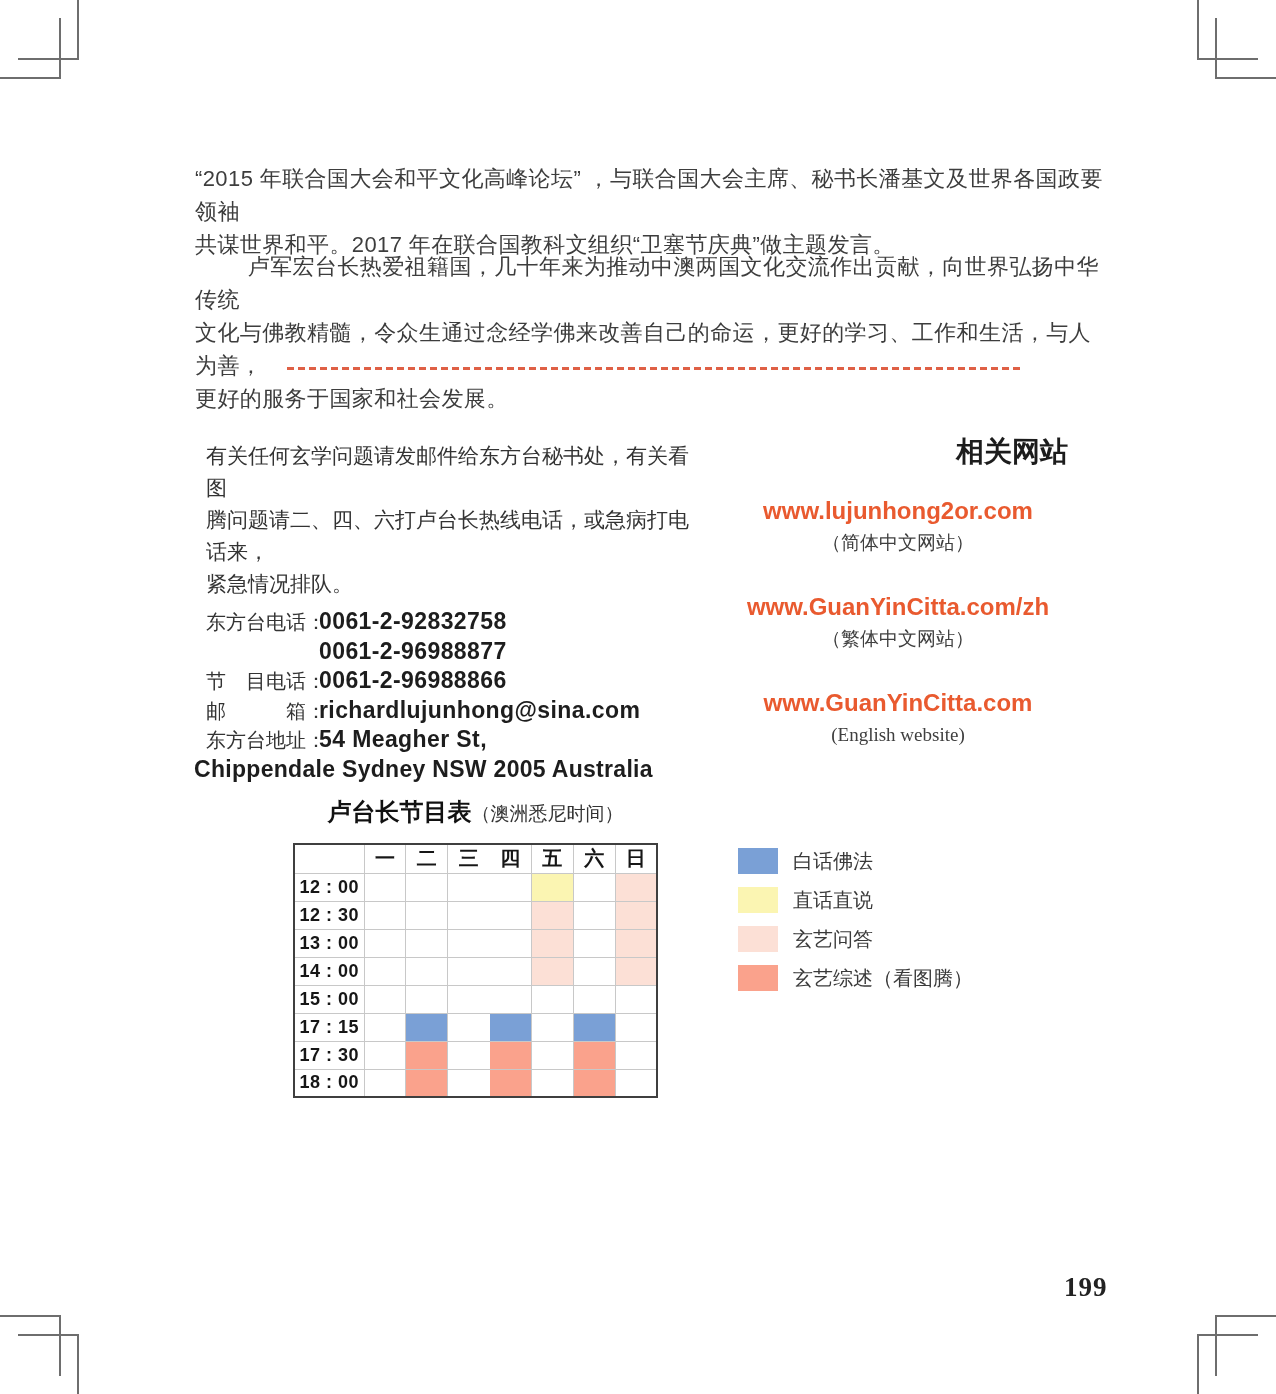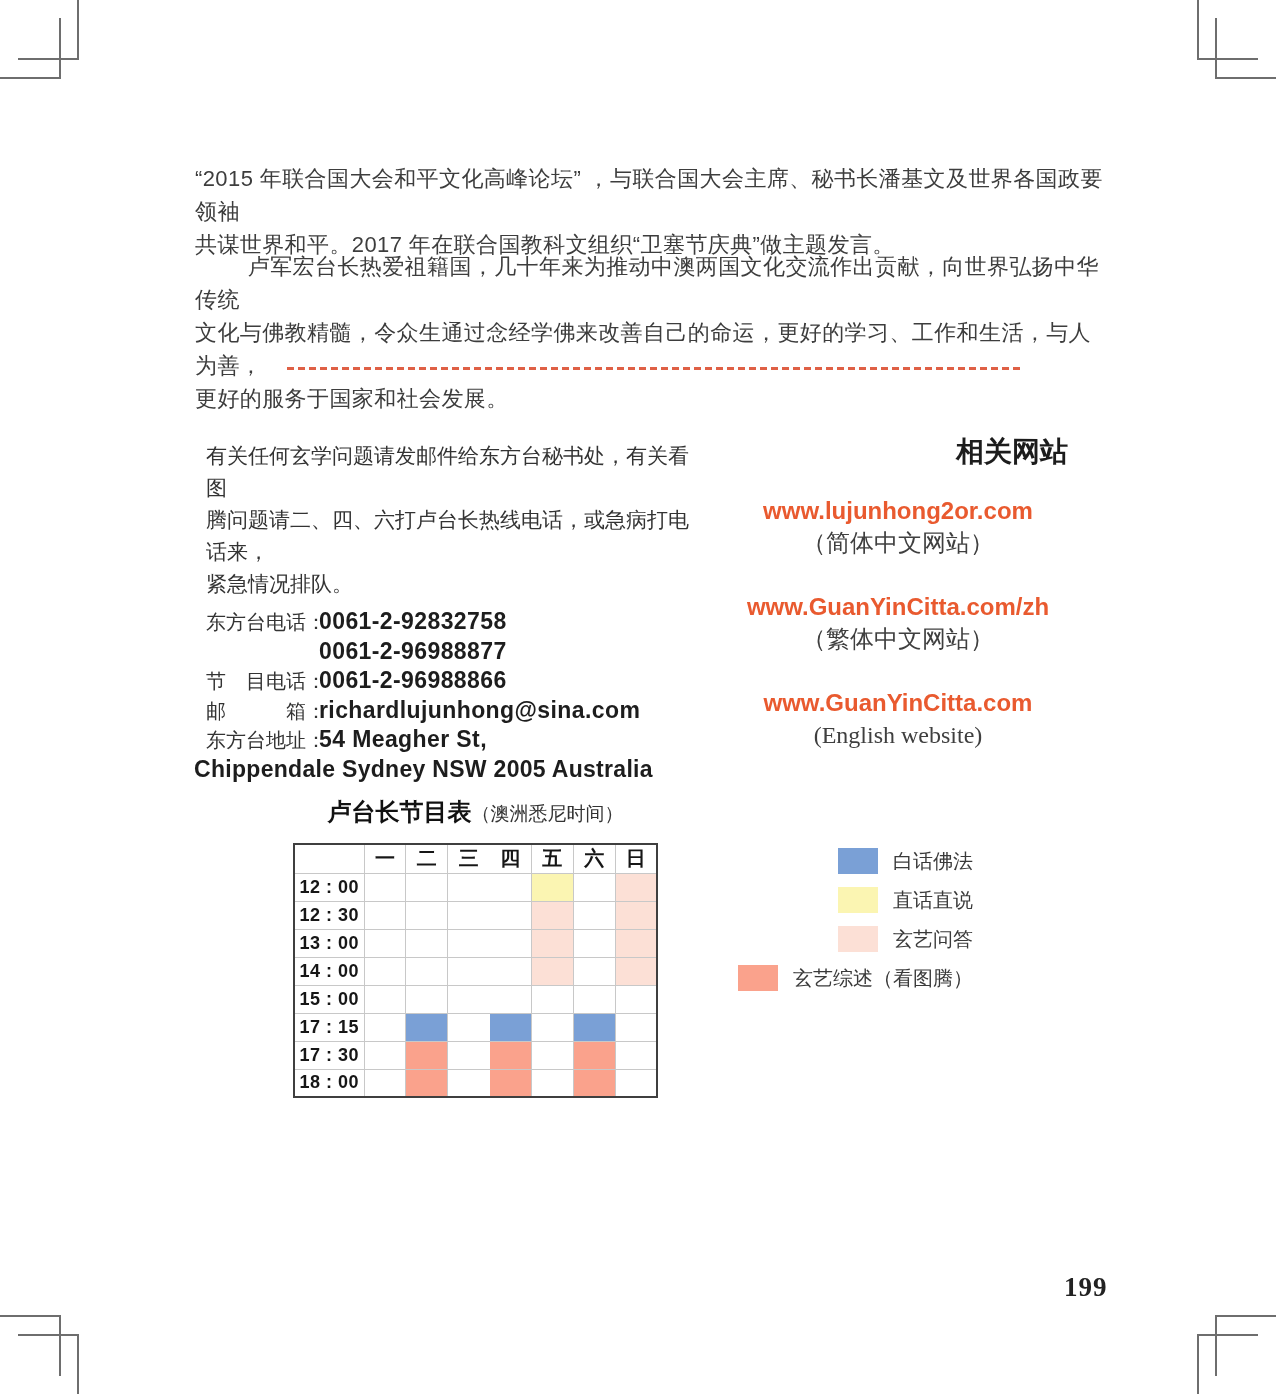--- a/index.html
+++ b/index.html
@@ -31,40 +31,40 @@
   .c-row{line-height:27.5px;white-space:nowrap;padding-left:12px;}
   .c-label{font-family:"Liberation Serif","DejaVu Serif",serif;font-size:20px;color:#333333;
            display:inline-block;width:113px;}
   .c-value{font-size:23px;font-weight:bold;color:#1d1d1d;letter-spacing:0.4px;}
   .c-addr2{font-size:23px;font-weight:bold;color:#1d1d1d;line-height:27.5px;letter-spacing:0.3px;}
   
   .websites{position:absolute;left:728px;top:438px;width:340px;text-align:center;}
   .w-head{font-size:28px;font-weight:bold;color:#1c1c1c;line-height:28px;text-align:right;}
   .w-url{font-size:24px;font-weight:bold;color:#e95a2f;line-height:28px;margin-top:31px;}
   .w-url.gap{margin-top:38px;}
-  .w-cap{font-family:"Liberation Serif","DejaVu Serif",serif;font-size:24px;color:#3f3f3f;
+  .w-cap{font-family:"Liberation Serif","DejaVu Serif",serif;font-size:19px;color:#3f3f3f;
          line-height:24px;margin-top:6px;}
   
   .sch-title{position:absolute;left:273px;top:796px;width:405px;text-align:center;white-space:nowrap;}
   .t-bold{font-size:24px;font-weight:bold;color:#111111;}
   .t-note{font-family:Liberation Serif, serif;font-size:19px;color:#333333;}
   
   table.sch{position:absolute;left:293px;top:843px;width:365px;border-collapse:collapse;
             table-layout:fixed;border:2px solid #3f3f3f;background:#ffffff;}
   .sch col.c-time{width:70px;}
   .sch th,.sch td{border:1px solid #c8c8c8;padding:0;}
   .sch thead tr{height:29px;}
   .sch tbody tr{height:28px;}
   .sch th{font-size:20px;font-weight:bold;color:#161616;text-align:center;}
   .sch td.time{font-size:18px;font-weight:bold;color:#161616;text-align:center;letter-spacing:0.5px;}
   .sch .no-r{border-right:none !important;}
   .sch .no-l{border-left:none !important;}
   
   .legend{position:absolute;left:738px;top:848px;}
-  .l-item{display:flex;align-items:center;margin-bottom:13px;height:26px;justify-content:flex-end;}
+  .l-item{display:flex;align-items:center;margin-bottom:13px;height:26px;}
   .l-sw{width:40px;height:26px;margin-right:15px;flex:none;}
   .l-label{font-family:"Liberation Serif","DejaVu Serif",serif;font-size:20px;color:#3a3a3a;white-space:nowrap;}
   
   .pgnum{position:absolute;left:1064px;top:1224px;font-family:"Liberation Serif","DejaVu Serif",serif;
          font-size:27px;font-weight:bold;color:#222222;letter-spacing:1px;margin-top:48px;}
 </style>
 </head>
 <body>
 
 <div class="page">

